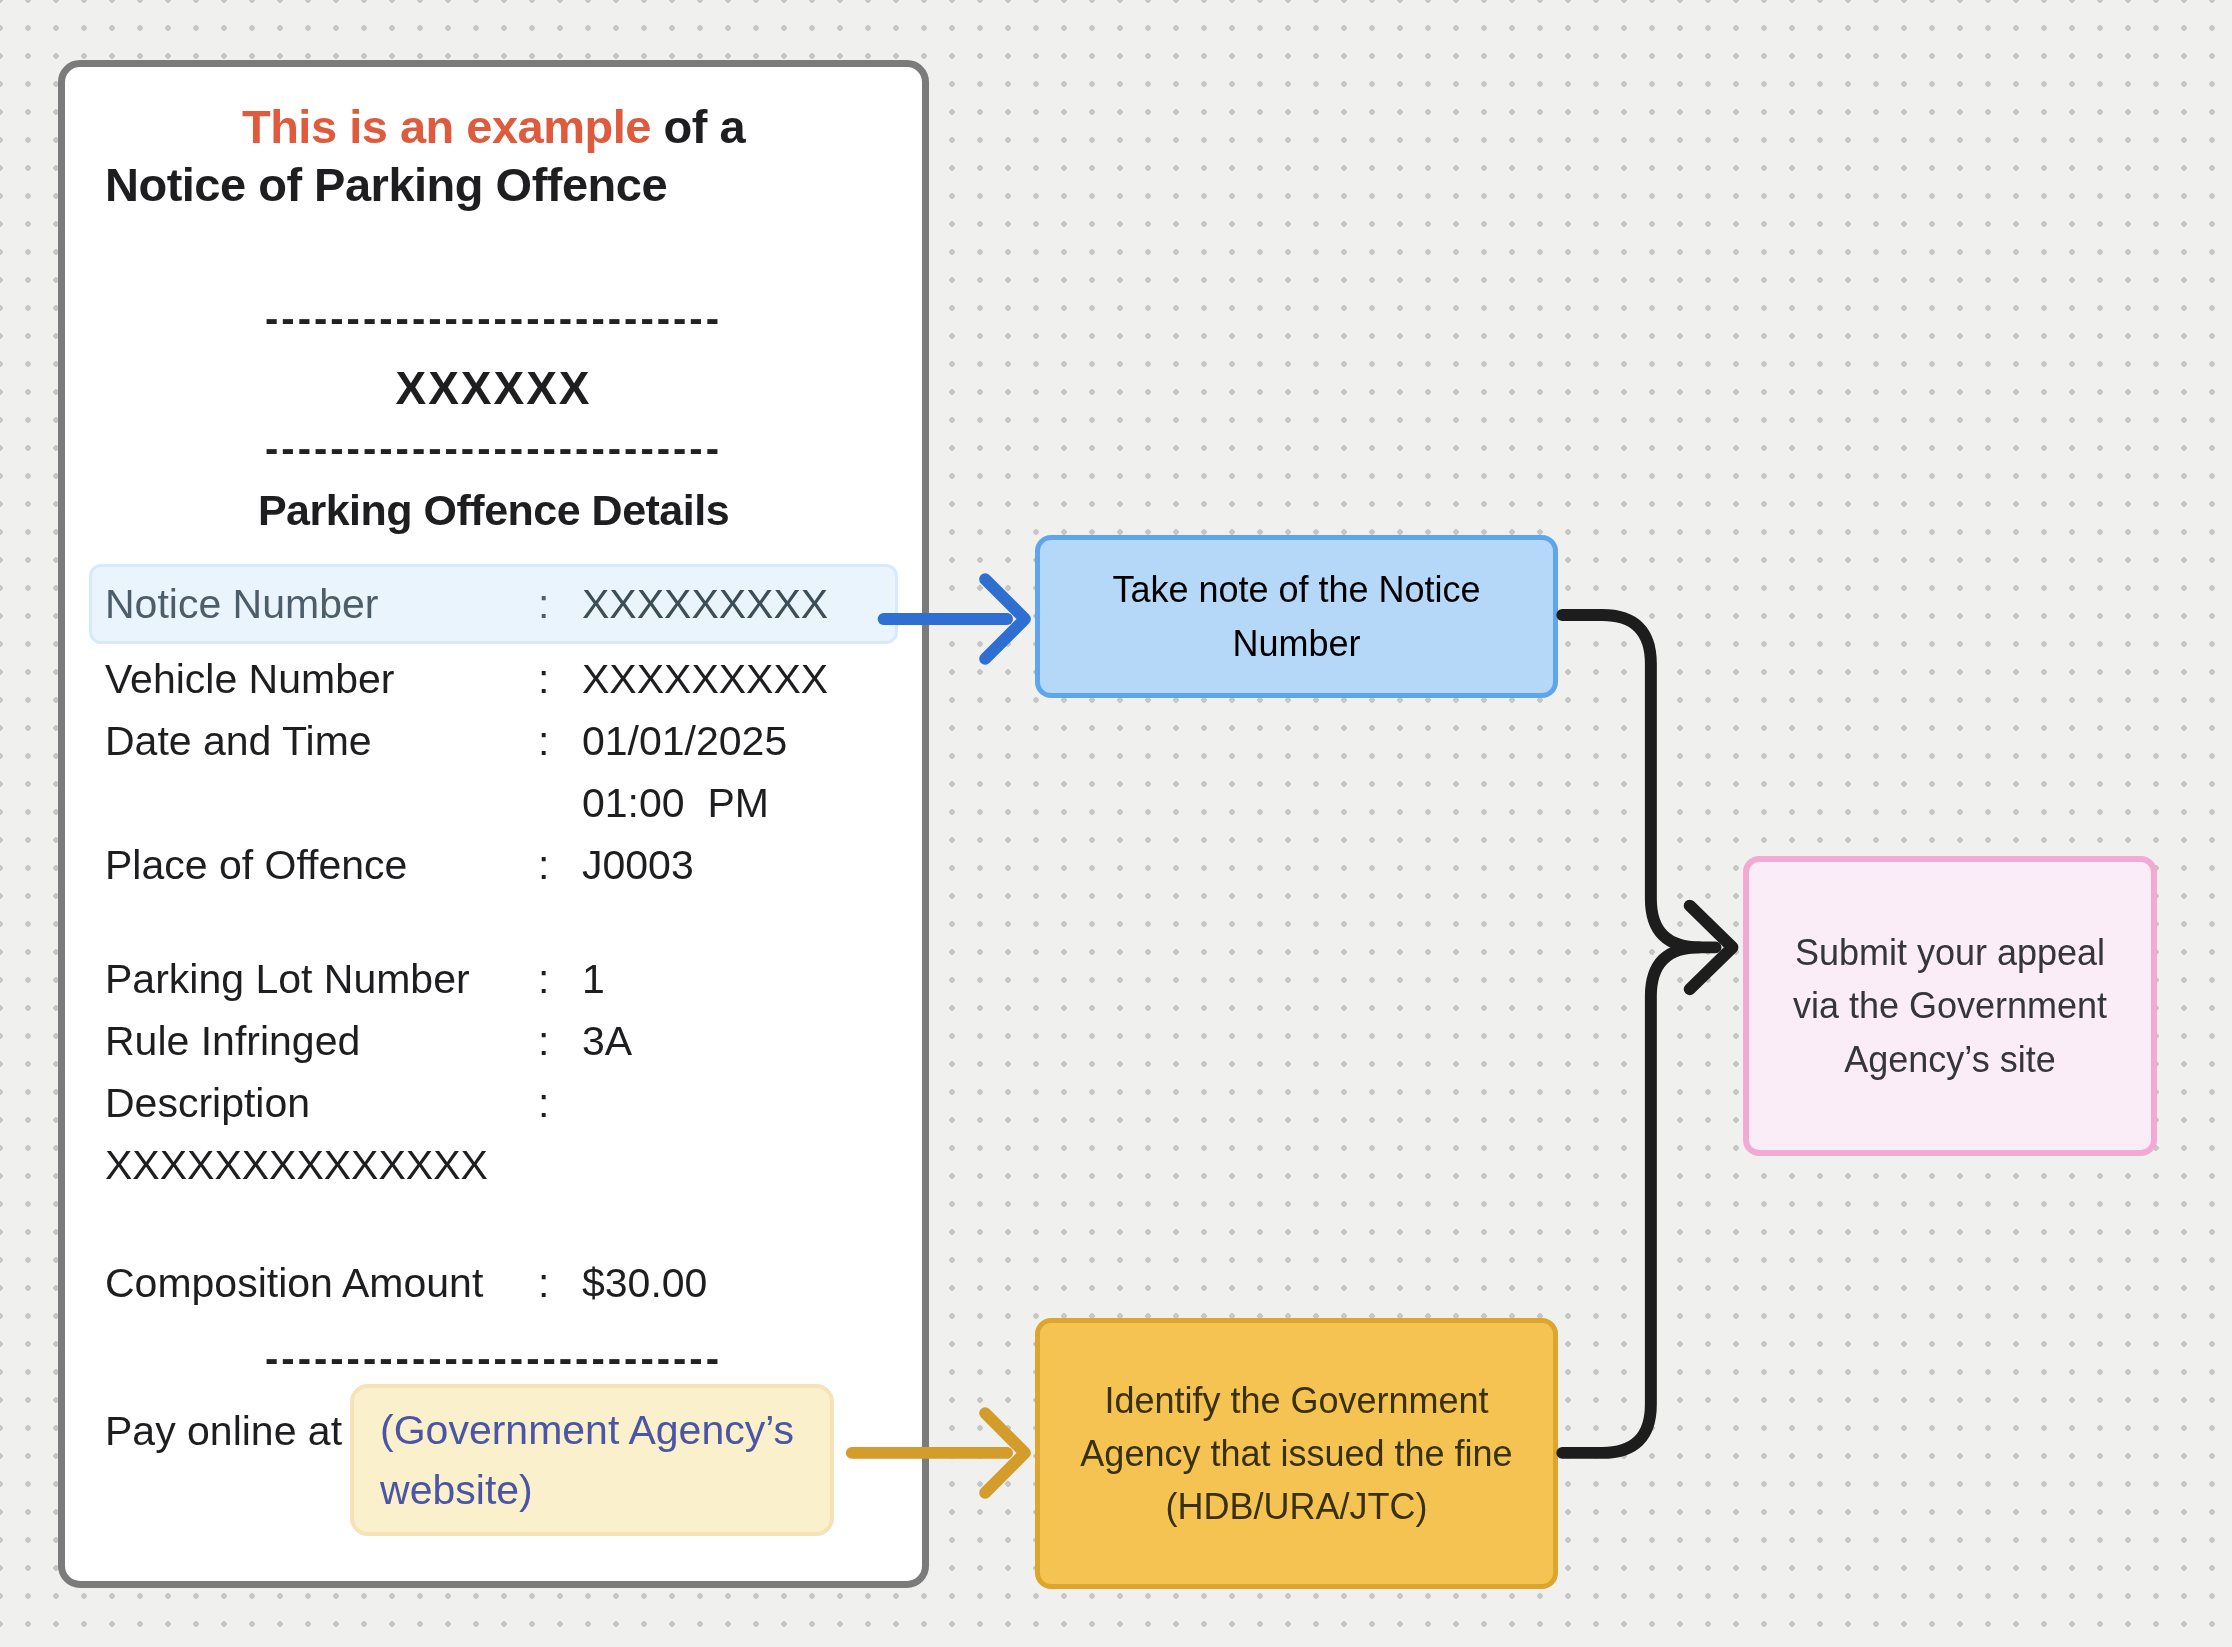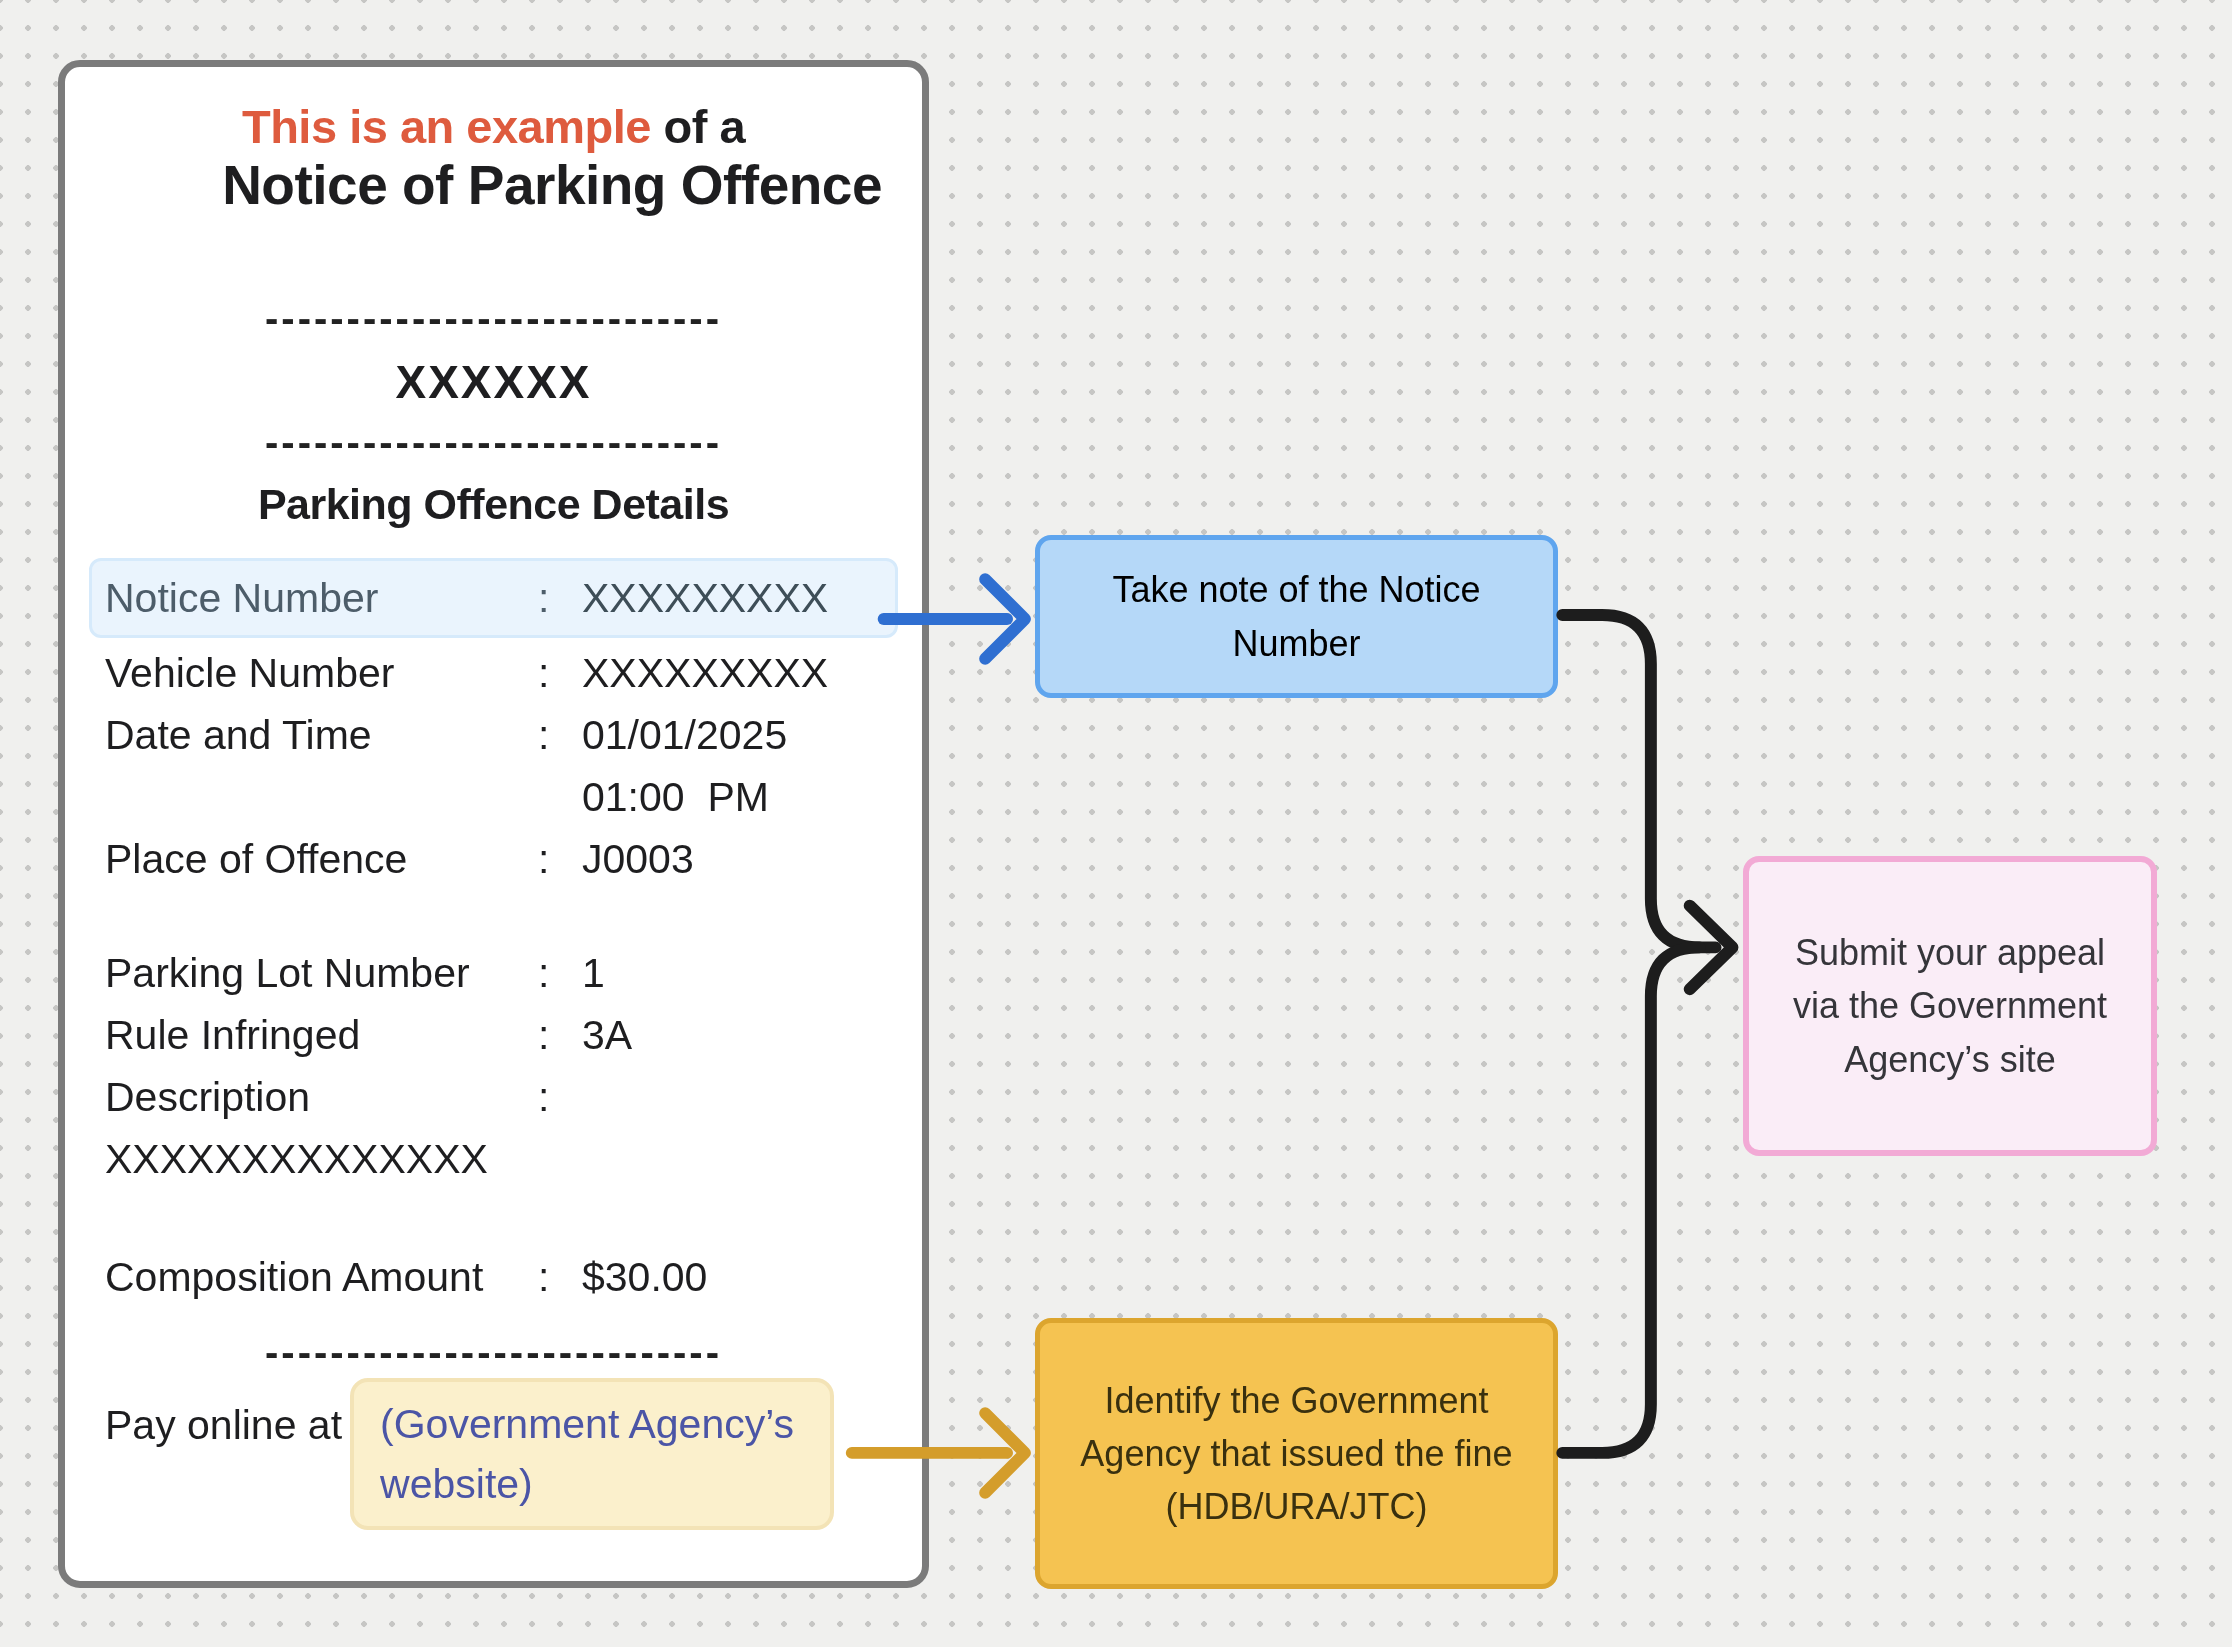--- a/index.html
+++ b/index.html
@@ -16,29 +16,29 @@
   }
   
   .card{
     position:absolute;left:58px;top:60px;width:871px;height:1528px;
     box-sizing:border-box;
     background:#ffffff;border:7px solid #7b7b7b;border-radius:22px;
   }
   .card-inner{padding:31px 40px 0 40px;}
   .heading{font-size:47px;font-weight:700;line-height:58px;text-align:center;letter-spacing:-0.5px;}
   .heading .em{color:#de5b3e;}
-  .heading2{font-size:55px;font-weight:700;line-height:58px;text-align:right;letter-spacing:-0.5px;}
+  .heading2{font-size:47px;font-weight:700;line-height:58px;text-align:left;letter-spacing:-0.5px;}
   .divider{
     font-size:40px;font-weight:700;line-height:48px;text-align:center;
     letter-spacing:3px;color:#222;white-space:nowrap;overflow:hidden;
   }
   .divider.d1{margin-top:80px;}
   .divider.d2{margin-top:6px;}
   .divider.d3{margin-top:20px;}
-  .masked{font-size:46px;font-weight:700;line-height:60px;text-align:center;letter-spacing:2px;margin-top:10px;}
+  .masked{font-size:46px;font-weight:700;line-height:60px;text-align:center;letter-spacing:2px;margin-top:16px;}
   .section-title{font-size:43px;font-weight:700;line-height:56px;text-align:center;margin-top:10px;letter-spacing:-0.5px;}
   .rows{margin-top:26px;font-size:41px;}
   .row{display:grid;grid-template-columns:433px 44px 1fr;line-height:62px;}
   .row .colon{text-align:left;}
   .row-highlight{
     background:#eaf4fd;border:3px solid #d6eafb;border-radius:12px;
     margin:0 -16px 4px -16px;padding:6px 13px;
   }
   .row-highlight .row{color:#4d5d6a;}
   .row-highlight .value{color:#3e4e58;}

